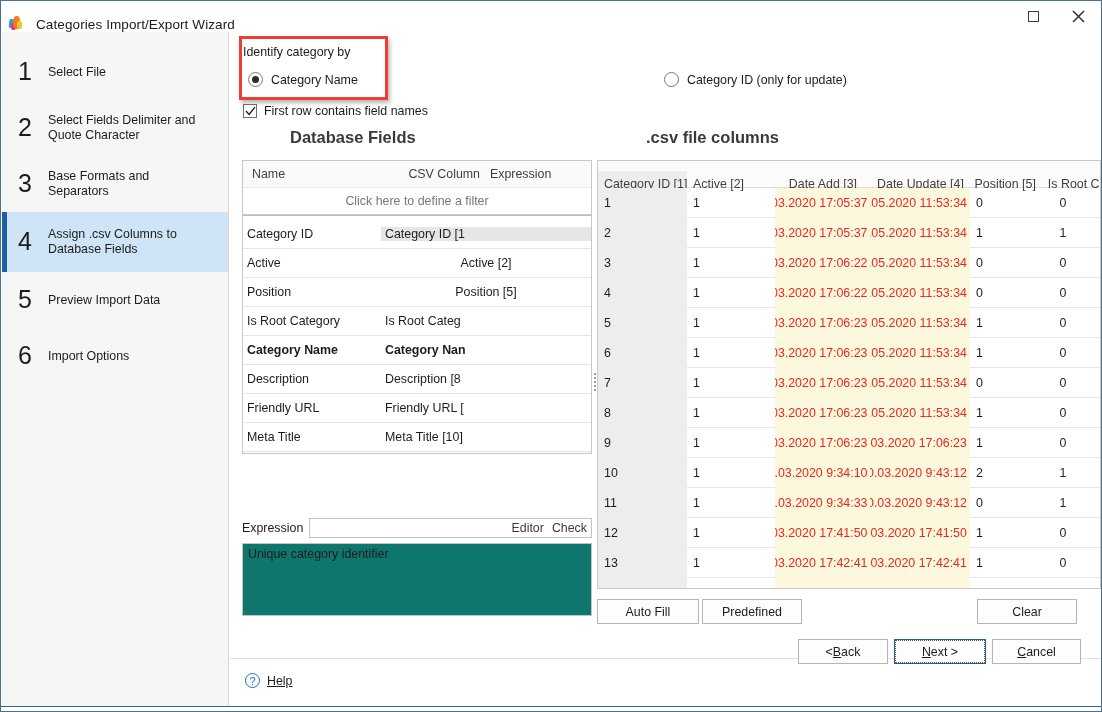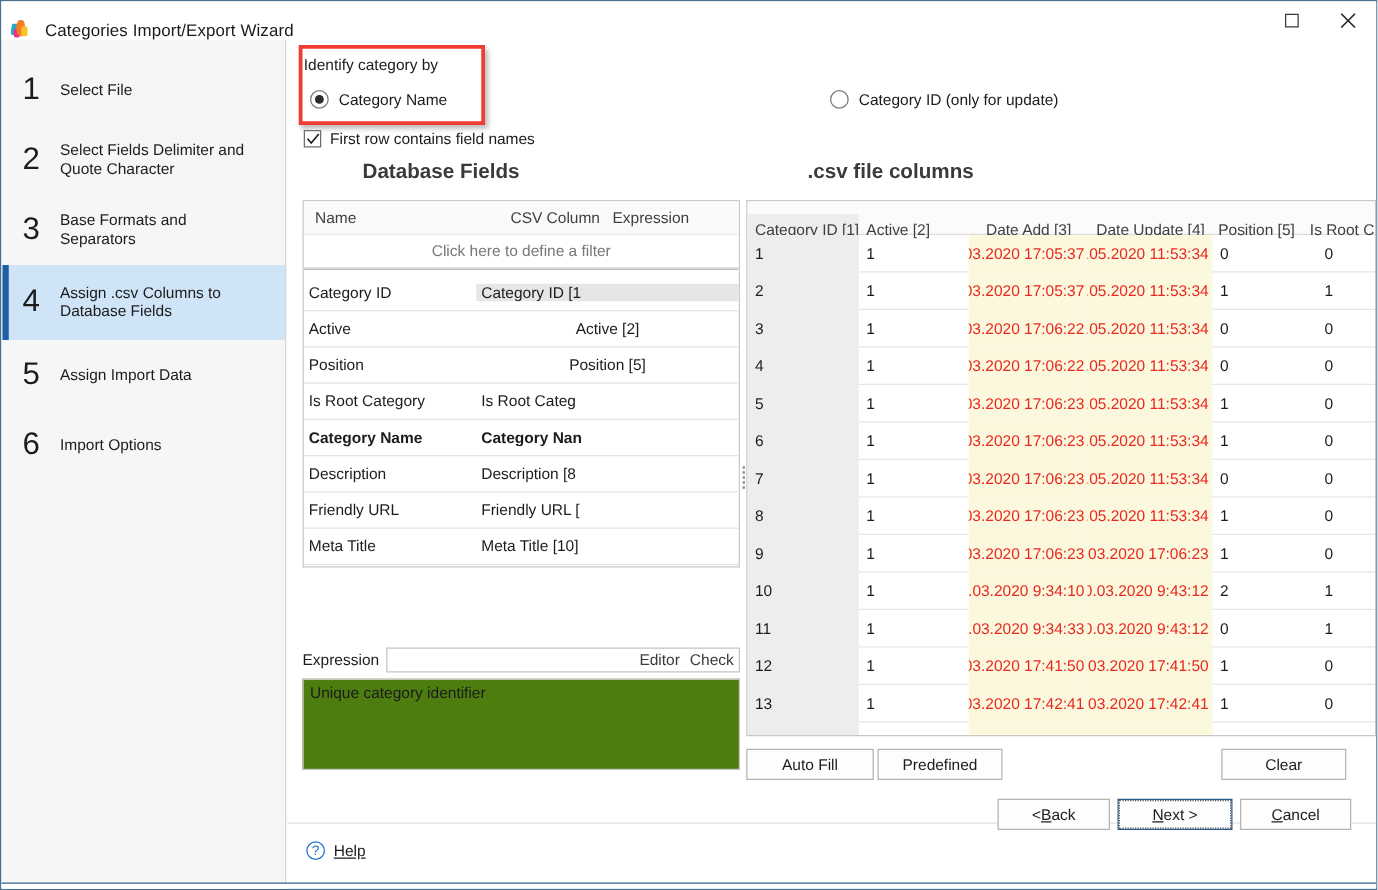--- a/index.html
+++ b/index.html
@@ -181,21 +181,21 @@
     border: 1px solid #c3c3c3; background: #fff;
     display: flex; align-items: center; justify-content: flex-end;
     gap: 8px; padding-right: 4px;
     font-size: 12.4px; color: #444;
   }
   .expr-input .lnk { color: #3b3b3b; }
 
   .desc-box {
     position: absolute; left: 241px; top: 542px;
     width: 350px; height: 73px;
-    border: 1px solid #c3c3c3; background: #4d7c0f;
+    border: 1px solid #c3c3c3; background: #0f766e;
     font-size: 12.4px; color: #1c1c1c;
     padding: 3px 5px;
   }
 
   
   .splitter {
     position: absolute; left: 592px; top: 159px;
     width: 4px; height: 456px;
   }
   .splitter .grip {
@@ -327,21 +327,21 @@
     <div class="step">
       <div class="num">3</div>
       <div class="lbl">Base Formats and Separators</div>
     </div>
     <div class="step active" style="min-height:60px;">
       <div class="num">4</div>
       <div class="lbl">Assign .csv Columns to Database Fields</div>
     </div>
     <div class="step">
       <div class="num">5</div>
-      <div class="lbl">Assign Import Data</div>
+      <div class="lbl">Preview Import Data</div>
     </div>
     <div class="step">
       <div class="num">6</div>
       <div class="lbl">Import Options</div>
     </div>
   </div>
 
   <div class="opt-area">
     <div class="lbl-identify">Identify category by</div>
 

